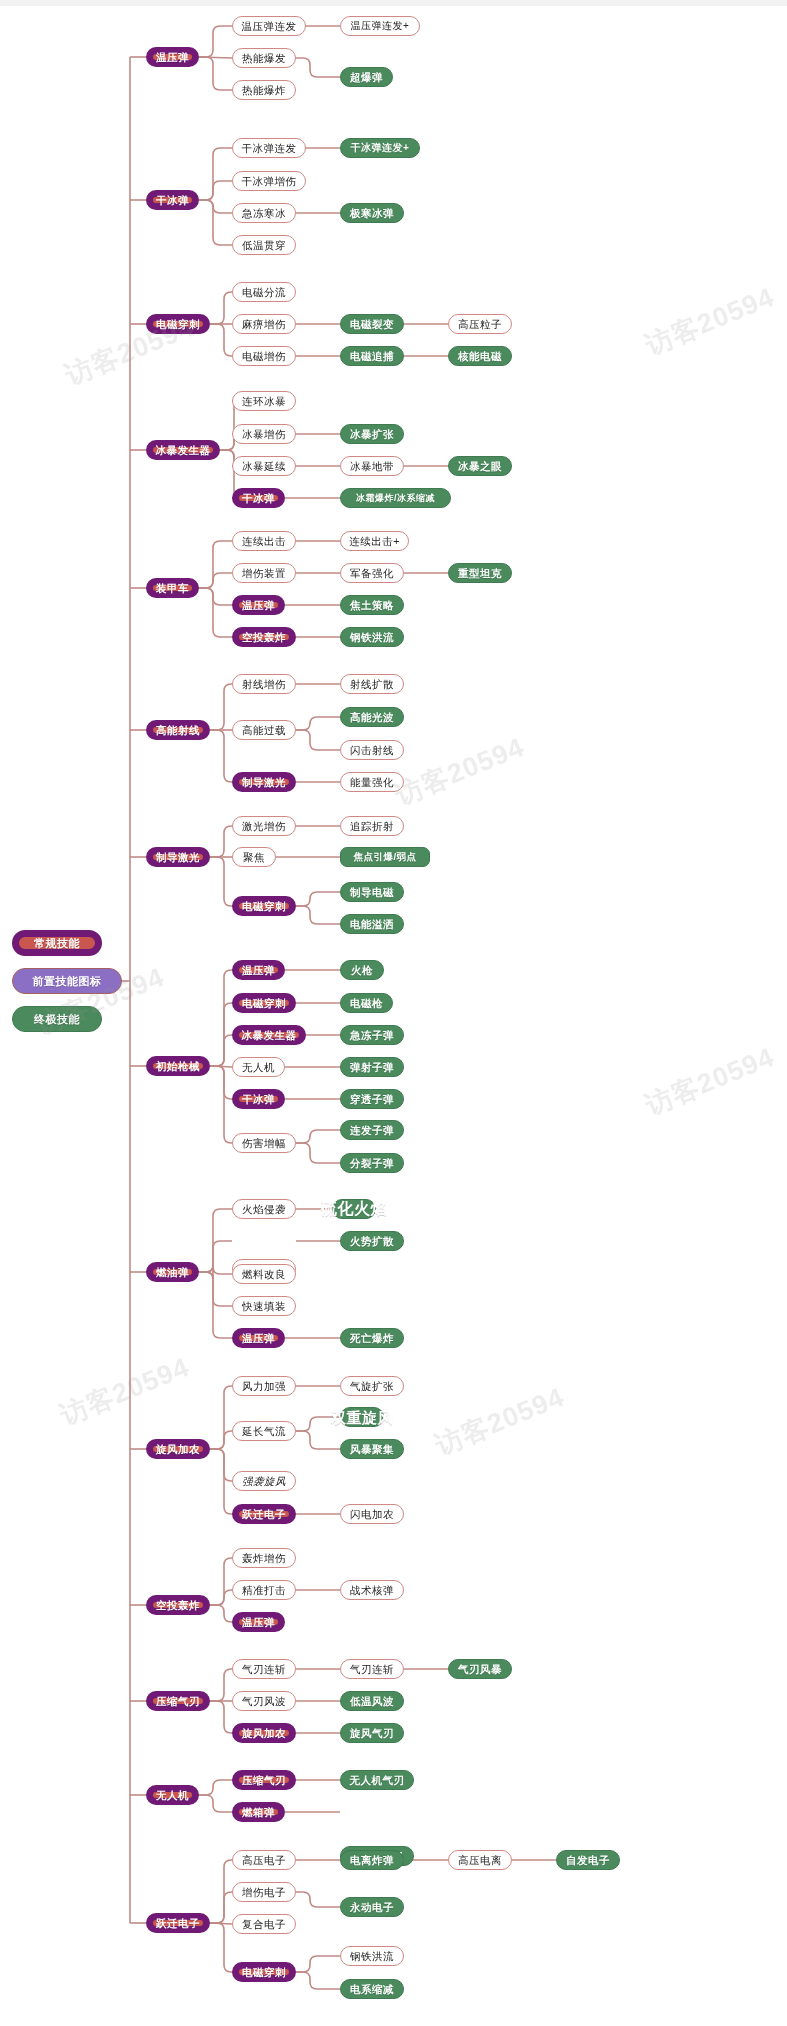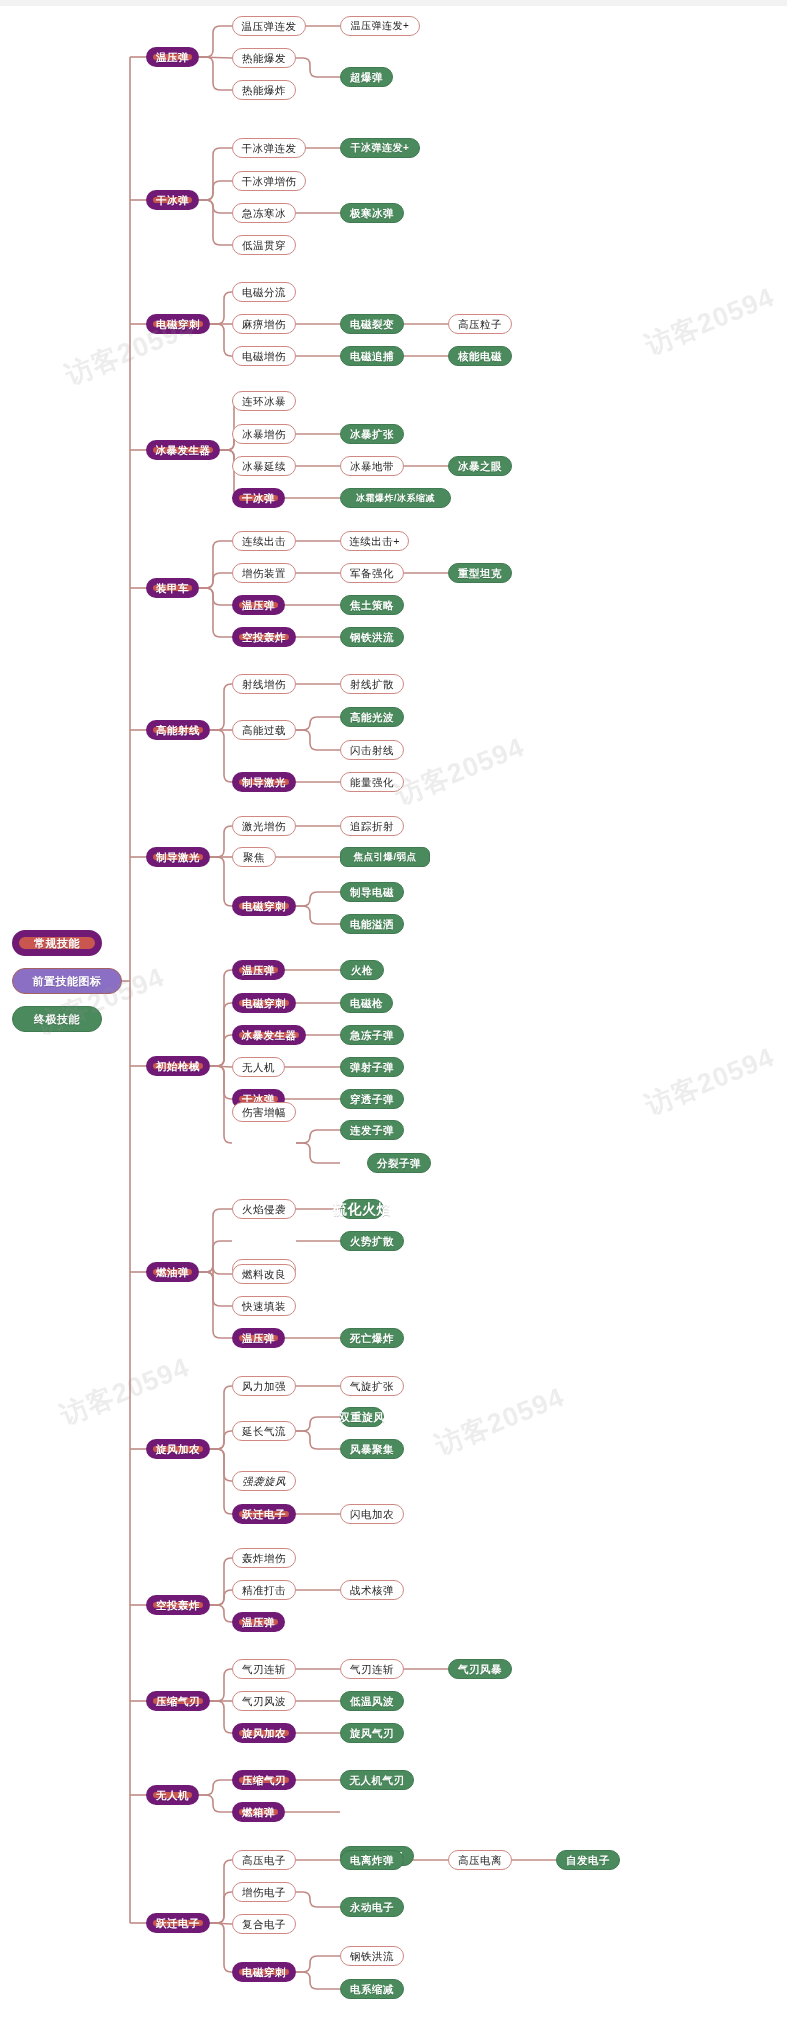--- a/index.html
+++ b/index.html
@@ -241,37 +241,37 @@
     <div class="node n-red" style="left: 232px; top: 960px; width: 53px; height: 20px; font-size: 10.5px;">温压弹</div>
     <div class="node n-green" style="left: 340px; top: 960px; width: 44px; height: 20px; font-size: 10.5px;">火枪</div>
     <div class="node n-red" style="left: 232px; top: 993px; width: 64px; height: 20px; font-size: 10.5px;">电磁穿刺</div>
     <div class="node n-green" style="left: 340px; top: 993px; width: 53px; height: 20px; font-size: 10.5px;">电磁枪</div>
     <div class="node n-red" style="left: 232px; top: 1025px; width: 74px; height: 20px; font-size: 10.5px;">冰暴发生器</div>
     <div class="node n-green" style="left: 340px; top: 1025px; width: 64px; height: 20px; font-size: 10.5px;">急冻子弹</div>
     <div class="node n-white" style="left: 232px; top: 1057px; width: 53px; height: 20px; font-size: 10.5px;">无人机</div>
     <div class="node n-green" style="left: 340px; top: 1057px; width: 64px; height: 20px; font-size: 10.5px;">弹射子弹</div>
     <div class="node n-red" style="left: 232px; top: 1089px; width: 53px; height: 20px; font-size: 10.5px;">干冰弹</div>
     <div class="node n-green" style="left: 340px; top: 1089px; width: 64px; height: 20px; font-size: 10.5px;">穿透子弹</div>
-    <div class="node n-white" style="left: 232px; top: 1102px; width: 64px; height: 20px; font-size: 10.5px;">伤害增幅</div>
+    <div class="node n-white" style="left: 232px; top: 1133px; width: 64px; height: 20px; font-size: 10.5px;">伤害增幅</div>
     <div class="node n-green" style="left: 340px; top: 1120px; width: 64px; height: 20px; font-size: 10.5px;">连发子弹</div>
-    <div class="node n-green" style="left: 340px; top: 1153px; width: 64px; height: 20px; font-size: 10.5px; margin-left: 27px;">分裂子弹</div>
+    <div class="node n-green" style="left: 340px; top: 1153px; width: 64px; height: 20px; font-size: 10.5px;">分裂子弹</div>
     <div class="node n-red" style="left: 146px; top: 1262px; width: 53px; height: 20px; font-size: 10.5px;">燃油弹</div>
     <div class="node n-white" style="left: 232px; top: 1199px; width: 64px; height: 20px; font-size: 10.5px;">火焰侵袭</div>
-    <div class="node n-green" style="left: 340px; top: 1199px; width: 44px; height: 20px; font-size: 14px;">硫化火焰</div>
+    <div class="node n-green" style="left: 332px; top: 1199px; width: 44px; height: 20px; font-size: 16px;">硫化火焰</div>
     <div class="node n-white" style="left: 232px; top: 1231px; width: 64px; height: 20px; font-size: 10.5px; margin-top: 28px;">多重油弹</div>
     <div class="node n-green" style="left: 340px; top: 1231px; width: 64px; height: 20px; font-size: 10.5px;">火势扩散</div>
     <div class="node n-white" style="left: 232px; top: 1264px; width: 64px; height: 20px; font-size: 10.5px;">燃料改良</div>
     <div class="node n-white" style="left: 232px; top: 1296px; width: 64px; height: 20px; font-size: 10.5px;">快速填装</div>
     <div class="node n-red" style="left: 232px; top: 1328px; width: 53px; height: 20px; font-size: 10.5px;">温压弹</div>
     <div class="node n-green" style="left: 340px; top: 1328px; width: 64px; height: 20px; font-size: 10.5px;">死亡爆炸</div>
     <div class="node n-red" style="left: 146px; top: 1439px; width: 64px; height: 20px; font-size: 10.5px;">旋风加农</div>
     <div class="node n-white" style="left: 232px; top: 1376px; width: 64px; height: 20px; font-size: 10.5px;">风力加强</div>
     <div class="node n-white" style="left: 340px; top: 1376px; width: 64px; height: 20px; font-size: 10.5px;">气旋扩张</div>
     <div class="node n-white" style="left: 232px; top: 1421px; width: 64px; height: 20px; font-size: 10.5px;">延长气流</div>
-    <div class="node n-green" style="left: 340px; top: 1407px; width: 44px; height: 20px; font-size: 11px;">双重旋风</div>
+    <div class="node n-green" style="left: 340px; top: 1407px; width: 44px; height: 20px; font-size: 15px;">双重旋风</div>
     <div class="node n-green" style="left: 340px; top: 1439px; width: 64px; height: 20px; font-size: 10.5px;">风暴聚集</div>
     <div class="node n-white" style="left: 232px; top: 1471px; width: 64px; height: 20px; font-size: 10.5px; font-style: italic;">强袭旋风</div>
     <div class="node n-red" style="left: 232px; top: 1504px; width: 64px; height: 20px; font-size: 10.5px;">跃迁电子</div>
     <div class="node n-white" style="left: 340px; top: 1504px; width: 64px; height: 20px; font-size: 10.5px;">闪电加农</div>
     <div class="node n-red" style="left: 146px; top: 1595px; width: 64px; height: 20px; font-size: 10.5px;">空投轰炸</div>
     <div class="node n-white" style="left: 232px; top: 1548px; width: 64px; height: 20px; font-size: 10.5px;">轰炸增伤</div>
     <div class="node n-white" style="left: 232px; top: 1580px; width: 64px; height: 20px; font-size: 10.5px;">精准打击</div>
     <div class="node n-white" style="left: 340px; top: 1580px; width: 64px; height: 20px; font-size: 10.5px;">战术核弹</div>
     <div class="node n-red" style="left: 232px; top: 1612px; width: 53px; height: 20px; font-size: 10.5px;">温压弹</div>
     <div class="node n-red" style="left: 146px; top: 1691px; width: 64px; height: 20px; font-size: 10.5px;">压缩气刃</div>

